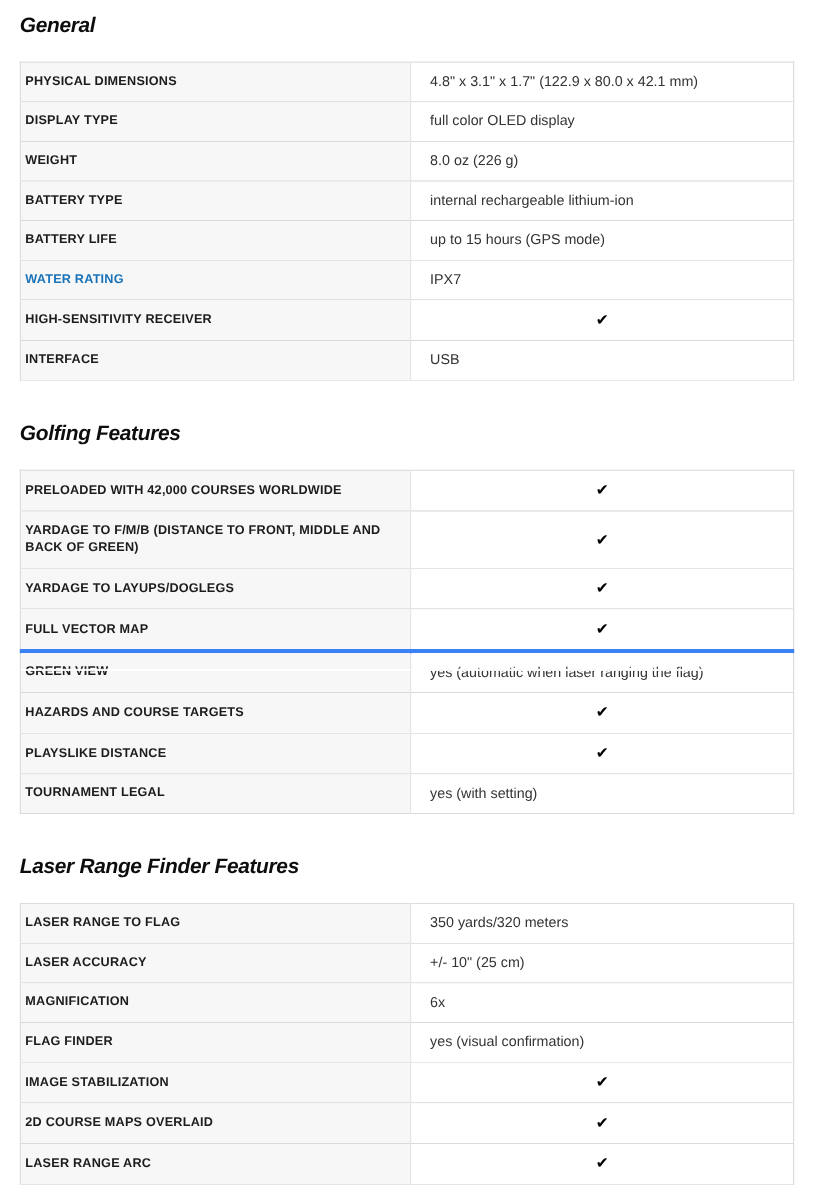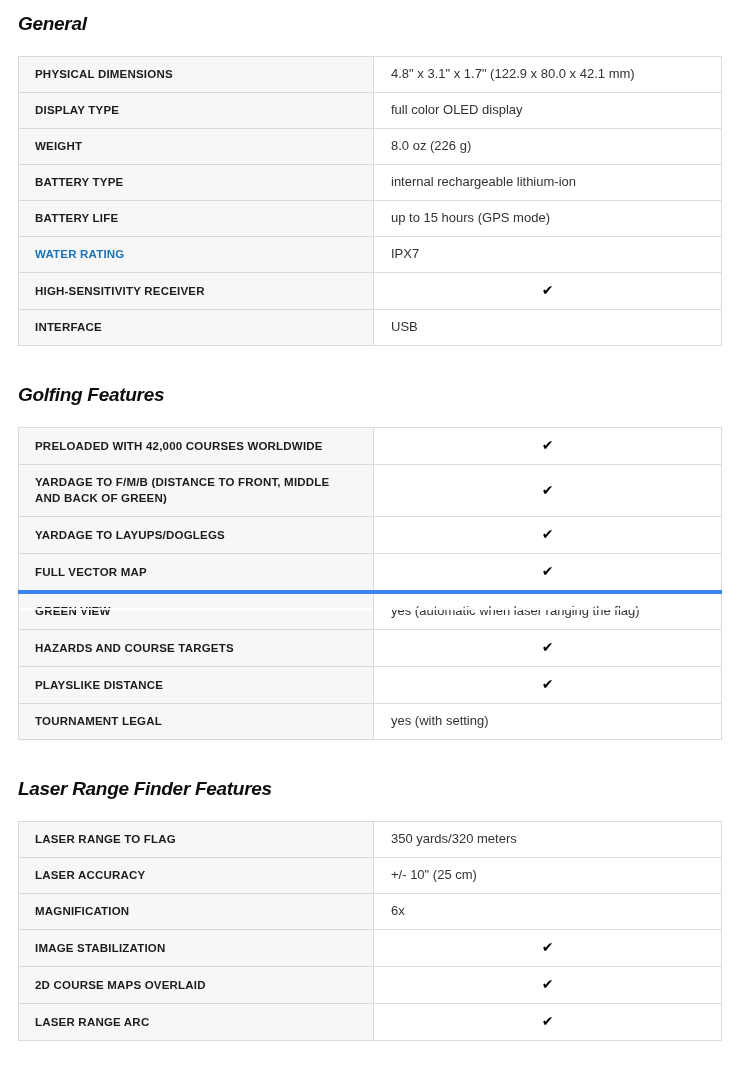--- a/index.html
+++ b/index.html
@@ -46,21 +46,21 @@
   .spec-table tr:last-child{
     border-bottom:none;
     margin-left:16px;
   }
   .label-cell{
     width:50.5%;
     background:var(--label-bg);
     border-right:1px solid var(--border);
     text-align:left;
     vertical-align:middle;
-    padding:9px 16px 10px 16px;
+    padding:9px 16px 10px 4px;
     font-size:11.5px;
     font-weight:700;
     letter-spacing:0.2px;
     line-height:16px;
     color:var(--label-text);
     text-transform:uppercase;
     position:relative;
   }
   .value-cell{
     vertical-align:middle;
@@ -194,20 +194,24 @@
             </tr>
             <tr class="spec-row">
               <th class="label-cell"><span class="label-text">LASER ACCURACY</span></th>
               <td class="value-cell"><span class="value-text">+/- 10" (25 cm)</span></td>
             </tr>
             <tr class="spec-row">
               <th class="label-cell"><span class="label-text">MAGNIFICATION</span></th>
               <td class="value-cell"><span class="value-text">6x</span></td>
             </tr>
             <tr class="spec-row">
+              <th class="label-cell"><span class="label-text">FLAG FINDER</span></th>
+              <td class="value-cell"><span class="value-text">yes (visual confirmation)</span></td>
+            </tr>
+            <tr class="spec-row">
               <th class="label-cell"><span class="label-text">IMAGE STABILIZATION</span></th>
               <td class="value-cell check"><span class="checkmark">✔</span></td>
             </tr>
             <tr class="spec-row">
               <th class="label-cell"><span class="label-text">2D COURSE MAPS OVERLAID</span></th>
               <td class="value-cell check"><span class="checkmark">✔</span></td>
             </tr>
             <tr class="spec-row">
               <th class="label-cell"><span class="label-text">LASER RANGE ARC</span></th>
               <td class="value-cell check"><span class="checkmark">✔</span></td>

